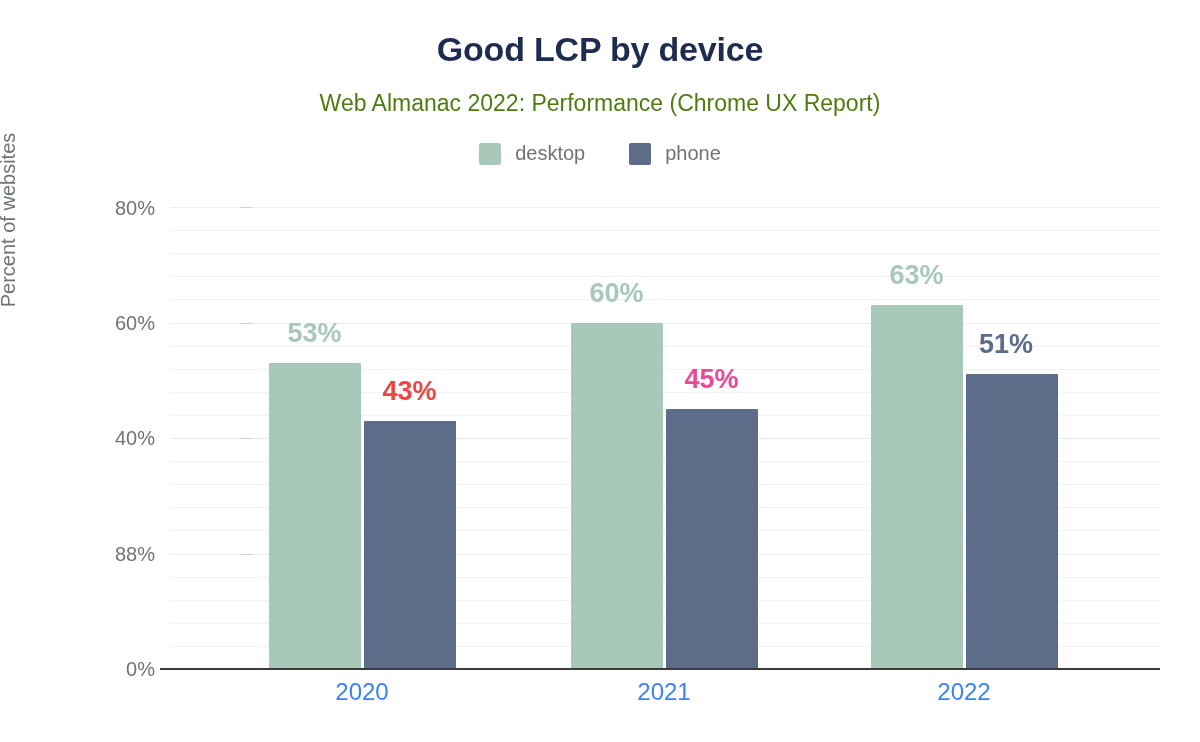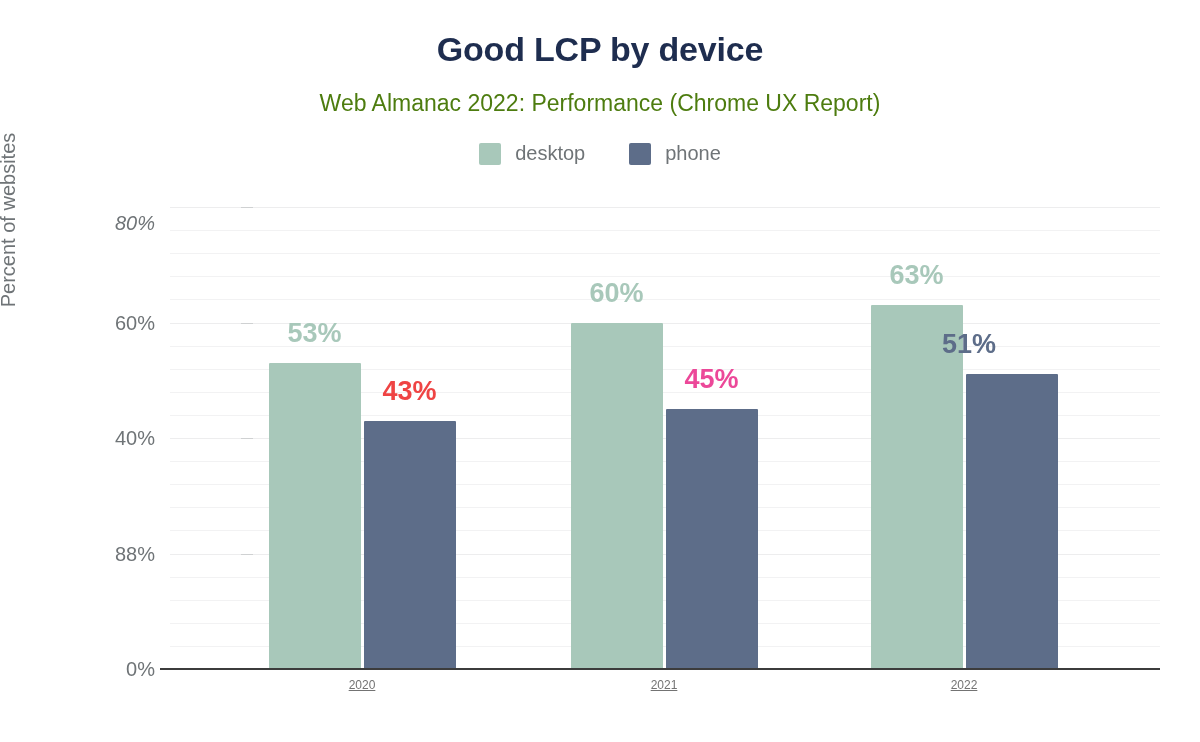--- a/index.html
+++ b/index.html
@@ -153,25 +153,24 @@
   
   .x-labels {
     position: absolute;
     left: 0;
     top: 678px;
     width: 1200px;
     height: 34px;
   }
   .x-tick-label {
     position: absolute;
-    font-size: 12px;
-    color: #737373;
+    font-size: 24px;
+    color: #3b82f6;
     transform: translateX(-50%);
     white-space: nowrap;
-    text-decoration: underline;
   }
 </style>
 </head>
 <body>
 
 <div id="chart-root">
 
   <div class="chart-title">Good LCP by device</div>
 
   <div class="chart-subtitle">Web Almanac 2022: Performance (Chrome UX Report)</div>
@@ -215,32 +214,32 @@
       <div class="bar-label" style="color: rgb(168, 200, 186); left: 144.5px; top: 141.925px;">53%</div>
       <div class="bar" style="left: 193.5px; width: 92px; height: 248.325px; background: rgb(93, 109, 137);"></div>
       <div class="bar-label" style="color: #ef4444; left: 239.5px; top: 199.675px;">43%</div>
       <div class="bar" style="left: 400.5px; width: 92px; height: 346.5px; background: rgb(168, 200, 186);"></div>
       <div class="bar-label" style="color: rgb(168, 200, 186); left: 446.5px; top: 101.5px;">60%</div>
       <div class="bar" style="left: 495.5px; width: 92px; height: 259.875px; background: rgb(93, 109, 137);"></div>
       <div class="bar-label" style="color: #ec4899; left: 541.5px; top: 188.125px;">45%</div>
       <div class="bar" style="left: 700.5px; width: 92px; height: 363.825px; background: rgb(168, 200, 186);"></div>
       <div class="bar-label" style="color: rgb(168, 200, 186); left: 746.5px; top: 84.175px;">63%</div>
       <div class="bar" style="left: 795.5px; width: 92px; height: 294.525px; background: rgb(93, 109, 137);"></div>
-      <div class="bar-label" style="color: rgb(93, 109, 137); left: 799px; top: 153.475px;">51%</div>
+      <div class="bar-label" style="color: rgb(93, 109, 137); left: 836px; top: 153.475px;">51%</div>
     </div>
 
   <div class="y-ticks" id="y-ticks">
       <div class="y-tick" style="top: 462px;">0%</div>
       <div class="y-tick" style="top: 346.5px;">88%</div>
       <div class="y-tick-mark" style="top: 346.5px;"></div>
       <div class="y-tick" style="top: 231px;">40%</div>
       <div class="y-tick-mark" style="top: 231px;"></div>
       <div class="y-tick" style="top: 115.5px;">60%</div>
       <div class="y-tick-mark" style="top: 115.5px;"></div>
-      <div class="y-tick" style="top: 16px; font-style: italic;">80%</div>
+      <div class="y-tick" style="top: 1px;">80%</div>
       <div class="y-tick-mark" style="top: 0px;"></div>
     </div>
 
   <div class="axis-line"></div>
 
   <div class="x-labels" id="x-labels">
       <div class="x-tick-label" style="left: 362px;">2020</div>
       <div class="x-tick-label" style="left: 664px;">2021</div>
       <div class="x-tick-label" style="left: 964px;">2022</div>
     </div>

